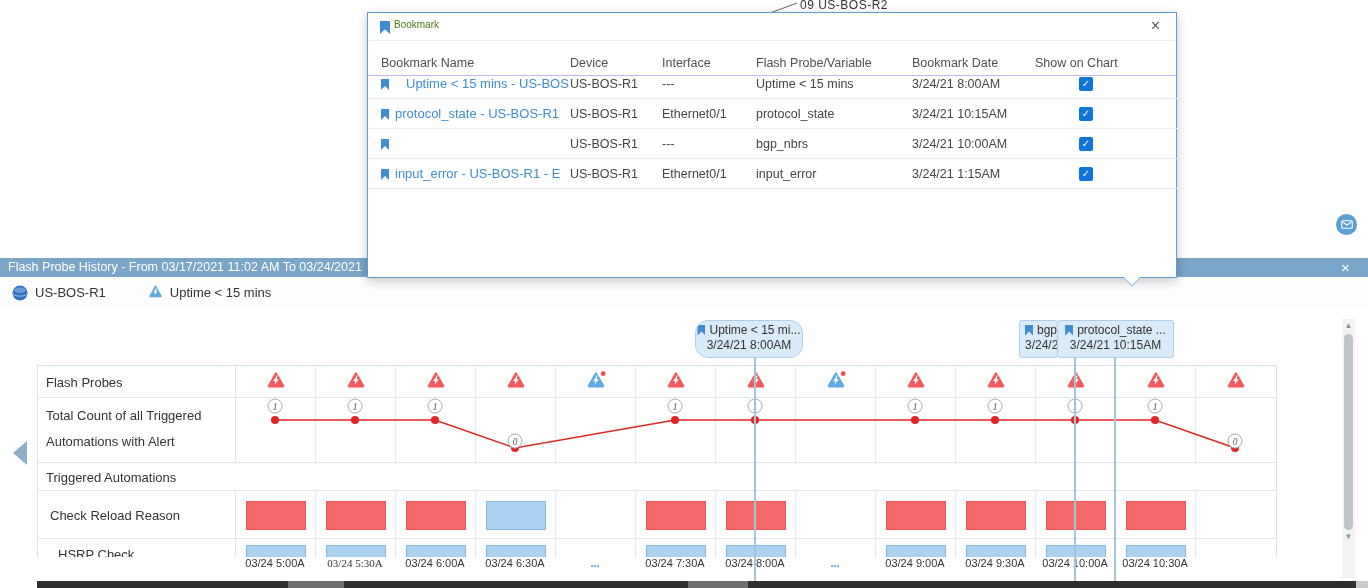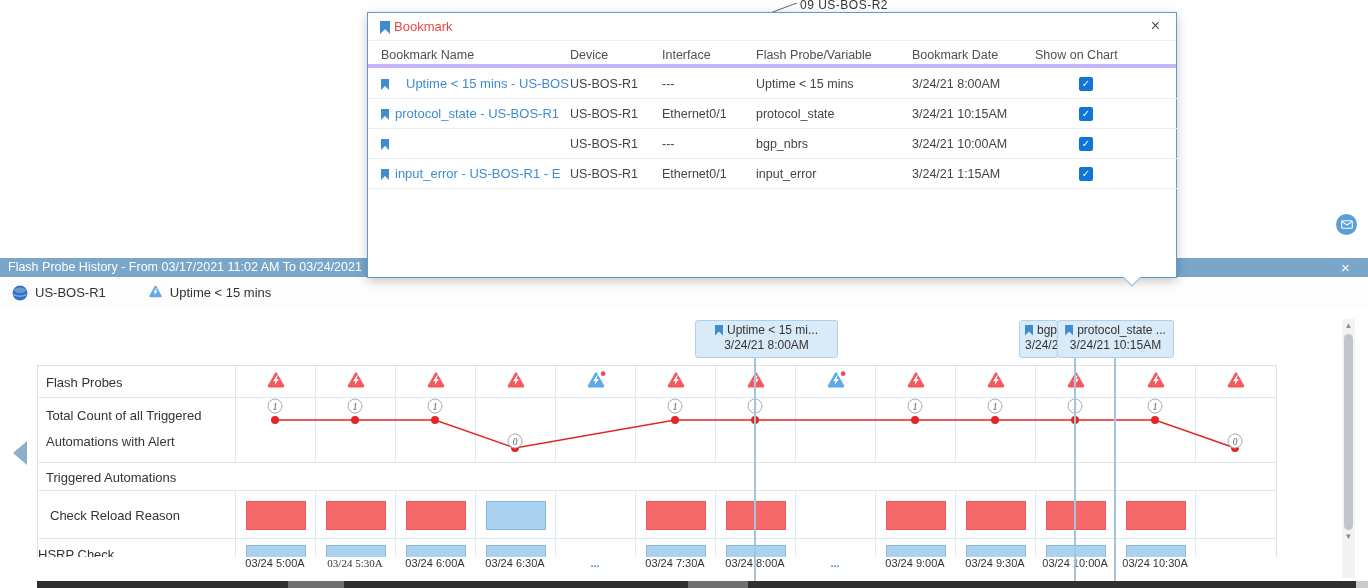--- a/index.html
+++ b/index.html
@@ -61,23 +61,23 @@
 #vscroll-thumb{left:1344px;top:334px;width:9px;height:196px;background:#c2c6ca;border-radius:5px;z-index:3}
 .sarrow{position:absolute;left:1342px;width:13px;height:12px;font-size:8px;color:#8a9096;text-align:center;line-height:12px;z-index:3}
 #collapse-arrow{left:13px;top:441px;width:0;height:0;border-top:12px solid transparent;border-bottom:12px solid transparent;border-right:14px solid #8fafc9;cursor:pointer;z-index:2}
 #hscroll{left:37px;top:581px;width:1331px;height:7px;background:#2f2f2f;z-index:2}
 #hscroll .seg{position:absolute;top:0;height:7px;background:#707070}
 #hscroll .corner{position:absolute;top:0;height:7px;background:#cbcbcb}
 
 #dialog{left:367px;top:12px;width:810px;height:266px;background:#fff;border:1px solid #5c9bd3;box-shadow:0 3px 10px rgba(0,0,0,.22);z-index:55}
 #dlg-titlebar{position:absolute;left:0;top:0;right:0;height:28px;border-bottom:1px solid #f0f0f0}
 #dlg-titlebar .bm-glyph{position:absolute;left:12px;top:8px}
-#dlg-title{position:absolute;left:26px;top:6px;font-size:13px;color:#ef4444}
+#dlg-title{position:absolute;left:26px;top:6px;font-size:10px;color:#4d7c0f}
 #dlg-close{position:absolute;right:16px;top:4px;font-size:16px;color:#555;cursor:pointer}
-#dlg-head{position:absolute;left:0;top:28px;right:0;height:27px;border-bottom:4px solid #c4b5fd}
+#dlg-head{position:absolute;left:0;top:36px;right:0;height:27px;border-bottom:1px solid #c4b5fd}
 .dlg-hcell{position:absolute;top:7px;font-size:12.5px;color:#4a5258;white-space:nowrap}
 .dlg-row{position:absolute;left:0;width:810px;height:30px;border-bottom:1px solid #ededed}
 .dlg-cell{position:absolute;top:0;line-height:30px;font-size:12.5px;color:#444;white-space:nowrap}
 .dlg-cell.name{font-size:13px;color:#3f8cd0;cursor:pointer}
 .dlg-row .bm-glyph{position:absolute;left:13px;top:10px;cursor:pointer}
 .cb{position:absolute;left:711px;top:8px;width:14px;height:14px;background:#0f76d7;border-radius:2px;color:#fff;font-size:10px;line-height:14px;text-align:center;cursor:pointer}
 #dlg-arrow{left:1126px;top:272px;width:12px;height:12px;background:#fff;border-right:1px solid #8fbade;border-bottom:1px solid #8fbade;transform:rotate(45deg);z-index:56}
 </style>
 </head>
 <body>
@@ -116,21 +116,21 @@
     <span class="lbl">Uptime &lt; 15 mins</span>
   </div>
 </div>
 
 <div id="stems-host">
     <div class="stem abs" style="left: 754px; top: 357px; height: 224px;"></div>
     <div class="stem abs" style="left: 1074px; top: 357px; height: 224px;"></div>
     <div class="stem abs" style="left: 1114px; top: 357px; height: 224px;"></div>
   </div>
 <div id="flags-host">
-    <div class="flag abs" style="left: 695px; width: 143px;">
+    <div class="flag abs" style="left: 695px; width: 108px; border-radius: 13px;">
       <div class="l1">
         <span class="bm-glyph" style="flex: 0 0 auto;"></span>
         <span>Uptime &lt; 15 mi...</span>
       </div>
       <div class="l2">3/24/21 8:00AM</div>
     </div>
     <div class="flag abs left" style="left: 1019px; width: 39px;">
       <div class="l1">
         <span class="bm-glyph" style="flex: 0 0 auto;"></span>
         <span>bgp_nbrs</span>
@@ -293,21 +293,21 @@
           <div class="bar red" style="cursor: pointer;"></div>
         </div>
         <div class="ccell">
           <div class="bar red" style="cursor: pointer;"></div>
         </div>
         <div class="ccell"></div>
       </div>
   </div>
   <div class="crow" id="row-hsrp">
     <div class="lcell">
-        <span class="rl" style="top:8px;left:0">HSRP Check</span>
+        <span class="rl" style="top:8px;left:20px">HSRP Check</span>
       </div>
     <div class="cells" id="cells-hsrp">
         <div class="ccell">
           <div class="bar blue hsrp" style="cursor: pointer;"></div>
         </div>
         <div class="ccell">
           <div class="bar blue hsrp" style="cursor: pointer;"></div>
         </div>
         <div class="ccell">
           <div class="bar blue hsrp" style="cursor: pointer;"></div>

